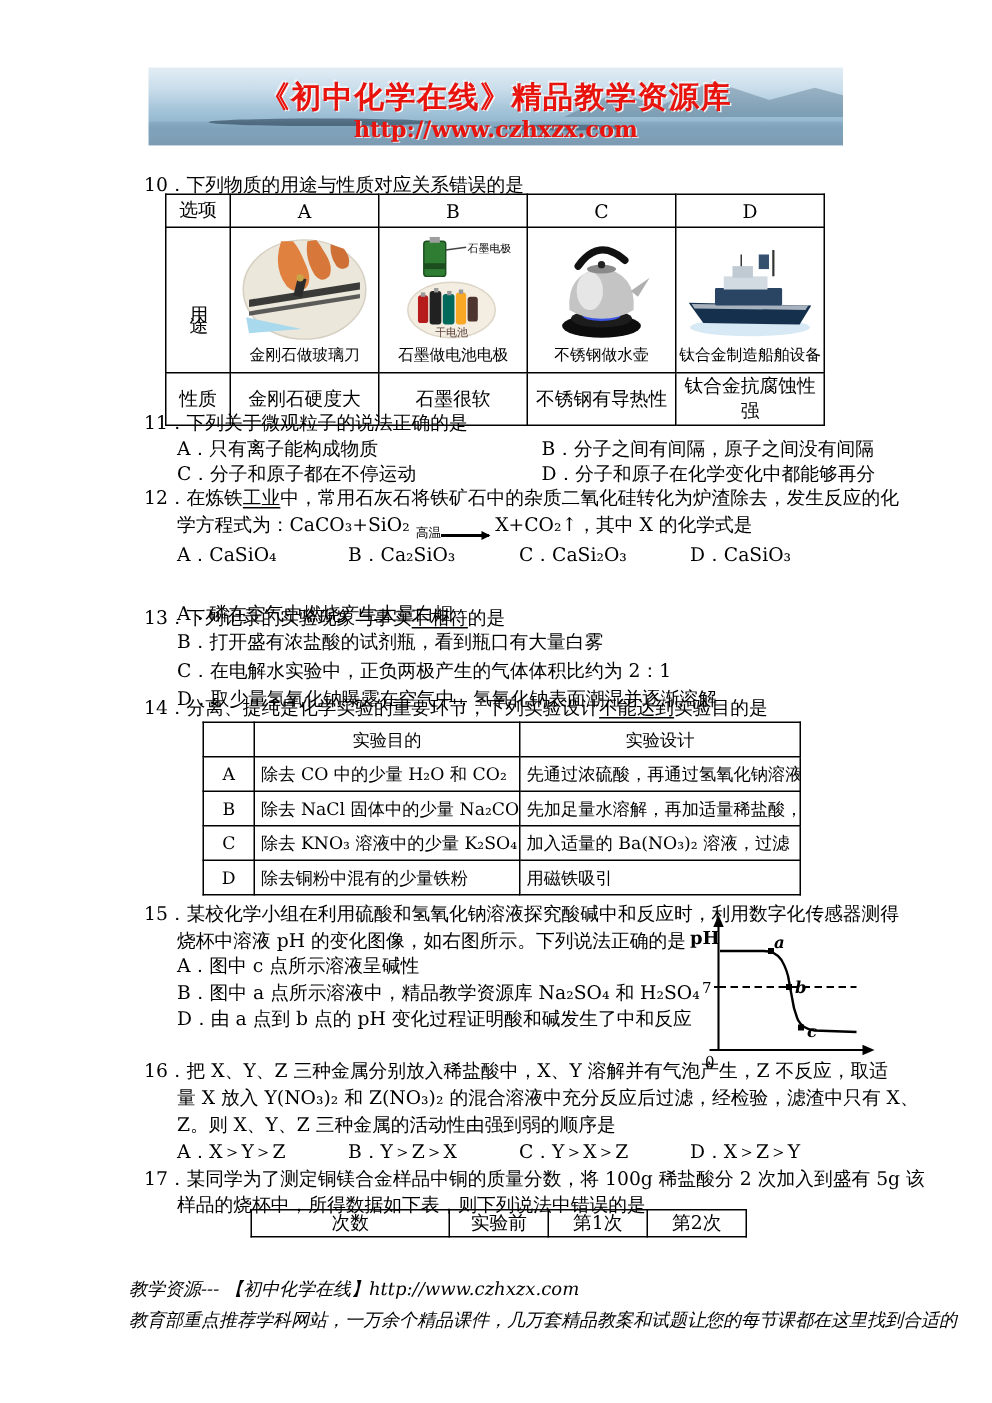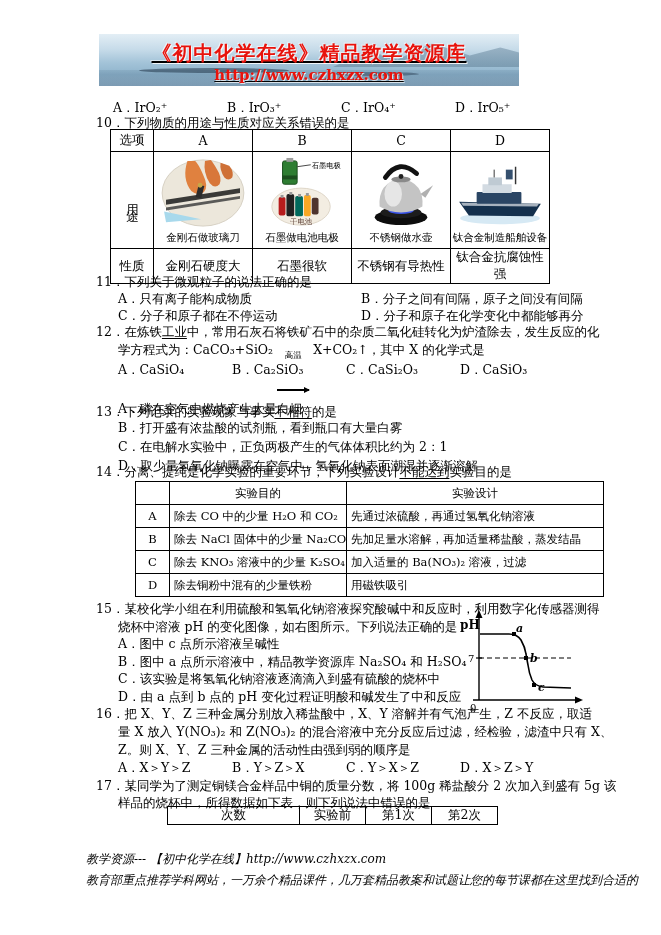--- a/index.html
+++ b/index.html
@@ -7,22 +7,22 @@
     width:661px;height:935px;background:#ffffff;position:relative;
     font-family:"DejaVu Serif","Liberation Serif",serif;
     font-size:12.5px;color:#000;
   }
   .page{position:absolute;inset:0;overflow:hidden;}
   .ln{position:absolute;line-height:17px;white-space:nowrap;}
   .qnum{display:inline-block;min-width:24px;}
   u{text-underline-offset:2px;}
 
   
-  .banner{position:absolute;left:99px;top:34px;width:420px;height:52px;overflow:hidden;
-    background:linear-gradient(180deg,#e3eef5 0%,#c6dbe9 30%,#a3c3d8 55%,#8fb4cc 78%,#a9c7da 100%);text-decoration:underline;}
+  .banner{position:absolute;left:99px;top:45px;width:463px;height:52px;overflow:hidden;
+    background:linear-gradient(180deg,#e3eef5 0%,#c6dbe9 30%,#a3c3d8 55%,#8fb4cc 78%,#a9c7da 100%);}
   .banner-mtn{position:absolute;right:-4px;top:3px;width:190px;height:30px;opacity:.65;
     background:linear-gradient(180deg,#87a2b6,#6b8ba1);
     clip-path:polygon(0 100%,18% 45%,34% 75%,52% 20%,72% 62%,88% 35%,100% 55%,100% 100%);}
   .banner-water{position:absolute;left:0;bottom:0;width:100%;height:16px;
     background:linear-gradient(180deg,rgba(86,118,144,.18),rgba(62,94,124,.42));}
   .banner-rock{position:absolute;left:40px;bottom:13px;width:150px;height:5px;border-radius:50%;
     background:rgba(35,55,75,.55);}
   .banner-rock2{position:absolute;left:230px;bottom:10px;width:90px;height:4px;border-radius:50%;
     background:rgba(35,55,75,.45);}
   .banner-title{position:relative;margin-top:6px;text-align:center;font-weight:bold;font-size:20px;
@@ -46,33 +46,33 @@
   table.t td{border:1px solid #000;text-align:center;vertical-align:middle;padding:0;}
   table.t10{left:110px;top:129px;width:440px;}
   table.t10 td.c0{width:42px;}
   table.t10 tr.r1 td{height:21px;}
   table.t10 tr.r3 td{height:21px;}
   table.t10 tr.r2 td{height:96px;}
   .vertlab{writing-mode:vertical-lr;text-orientation:upright;margin:0 auto;letter-spacing:6px;}
   .imgwrap{height:74px;display:flex;align-items:center;justify-content:center;}
   .cap{font-size:10.5px;line-height:15px;white-space:nowrap;}
 
-  table.t14{left:135px;top:481px;width:469px;font-size:11.5px;}
+  table.t14{left:135px;top:481px;width:399px;font-size:11.5px;}
   table.t14 td{height:22px;}
   table.t14 td.cA{width:33px;}
   table.t14 td.cB{width:176px;}
   table.t14 td.left{text-align:left;padding-left:4px;white-space:nowrap;overflow:hidden;}
 
   table.t17{left:167px;top:806px;width:331px;}
   table.t17 td{height:17px;}
   table.t17 td.cL{width:131px;}
 
   
   .eqline{line-height:22px;}
-  .eqarrow{display:inline-flex;flex-direction:column;align-items:center;vertical-align:-4px;margin:0 4px;gap:28px;}
+  .eqarrow{display:inline-flex;flex-direction:row;align-items:center;vertical-align:-4px;margin:0 4px;}
   .eqcond{font-size:8.5px;line-height:9px;letter-spacing:0;}
   .eqbar{position:relative;width:32px;height:1.5px;background:#000;margin-top:1px;}
   .eqbar::after{content:"";position:absolute;right:-1px;top:-2.5px;width:0;height:0;
     border-left:6px solid #000;border-top:3px solid transparent;border-bottom:3px solid transparent;}
 
   .graph{position:absolute;left:459px;top:610px;}
   svg text{font-family:"DejaVu Serif","Liberation Serif",serif;}
 
   .footer{position:absolute;left:86px;top:849px;width:505px;font-style:italic;font-size:12px;}
   .footer div{line-height:21px;white-space:nowrap;}
@@ -84,26 +84,20 @@
 
   <div class="banner">
     <div class="banner-mtn"></div>
     <div class="banner-water"></div>
     <div class="banner-rock"></div>
     <div class="banner-rock2"></div>
     <div class="banner-title">《初中化学在线》精品教学资源库</div>
     <div class="banner-url">http://www.czhxzx.com</div>
   </div>
 
-  <div class="opts4" style="left:113px;top:100px;">
-    <span>A．IrO₂⁺</span>
-    <span>B．IrO₃⁺</span>
-    <span>C．IrO₄⁺</span>
-    <span>D．IrO₅⁺</span>
-  </div>
 
   <div class="ln" style="left:96px;top:114px;">
     <span class="qnum">10．</span><span>下列物质的用途与性质对应关系错误的是</span>
   </div>
   <table class="t t10">
     <tbody>
         <tr class="r1">
       <td class="c0">选项</td>
       <td>A</td>
       <td>B</td>
@@ -267,21 +261,20 @@
 
   <div class="ln" style="left:96px;top:600px;">
     <span class="qnum">15．</span><span>某校化学小组在利用硫酸和氢氧化钠溶液探究酸碱中和反应时，利用数字化传感器测得</span>
   </div>
   <div class="ln" style="left:118px;top:618px;">
     <span>烧杯中溶液 pH 的变化图像，如右图所示。下列说法正确的是</span>
   </div>
   <div class="stack tight" style="left:118px;top:635px;">
     <div>A．图中 c 点所示溶液呈碱性</div>
     <div>B．图中 a 点所示溶液中，精品教学资源库 Na₂SO₄ 和 H₂SO₄</div>
-    <div>C．该实验是将氢氧化钠溶液逐滴滴入到盛有硫酸的烧杯中</div>
     <div>D．由 a 点到 b 点的 pH 变化过程证明酸和碱发生了中和反应</div>
   </div>
 
   <div class="graph">
     <svg width="126" height="104" viewBox="0 0 126 104">
       <line x1="20" y1="5" x2="20" y2="90" stroke="#000" stroke-width="1.4"></line>
       <polygon points="20,0 16.5,8 23.5,8" fill="#000"></polygon>
       <line x1="14" y1="90" x2="118" y2="90" stroke="#000" stroke-width="1.4"></line>
       <polygon points="124,90 116,86.5 116,93.5" fill="#000"></polygon>
       <text x="1" y="19" font-size="12" font-weight="bold">pH</text>

